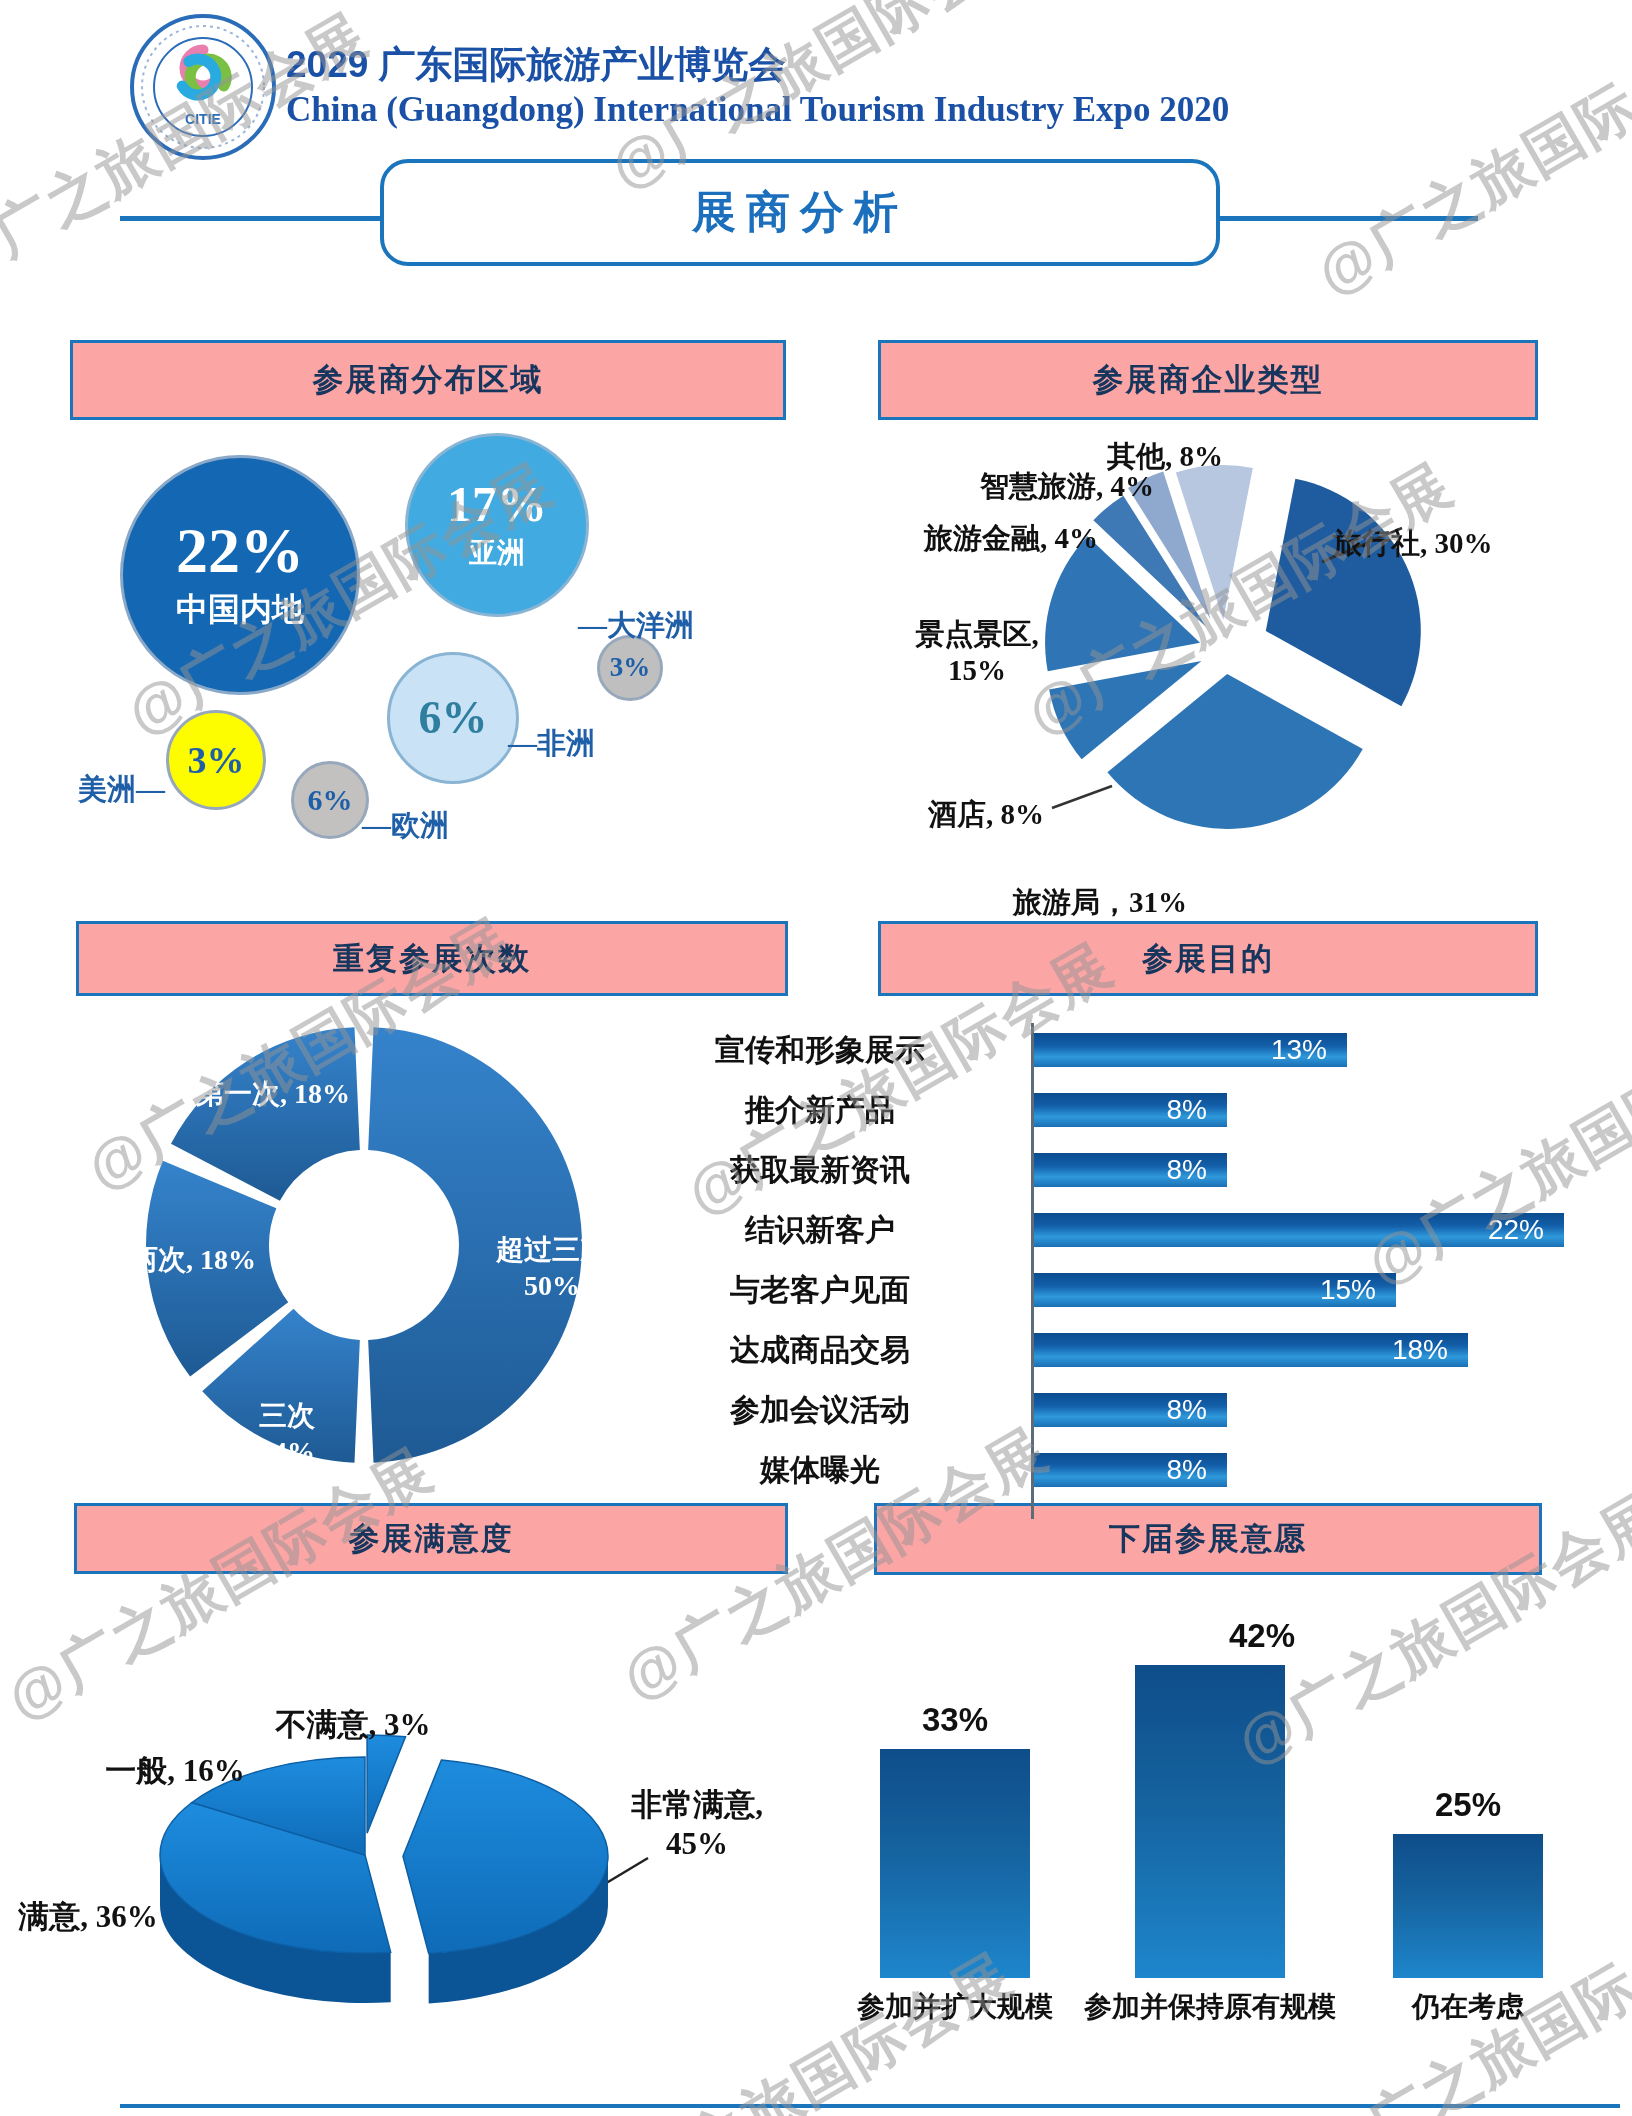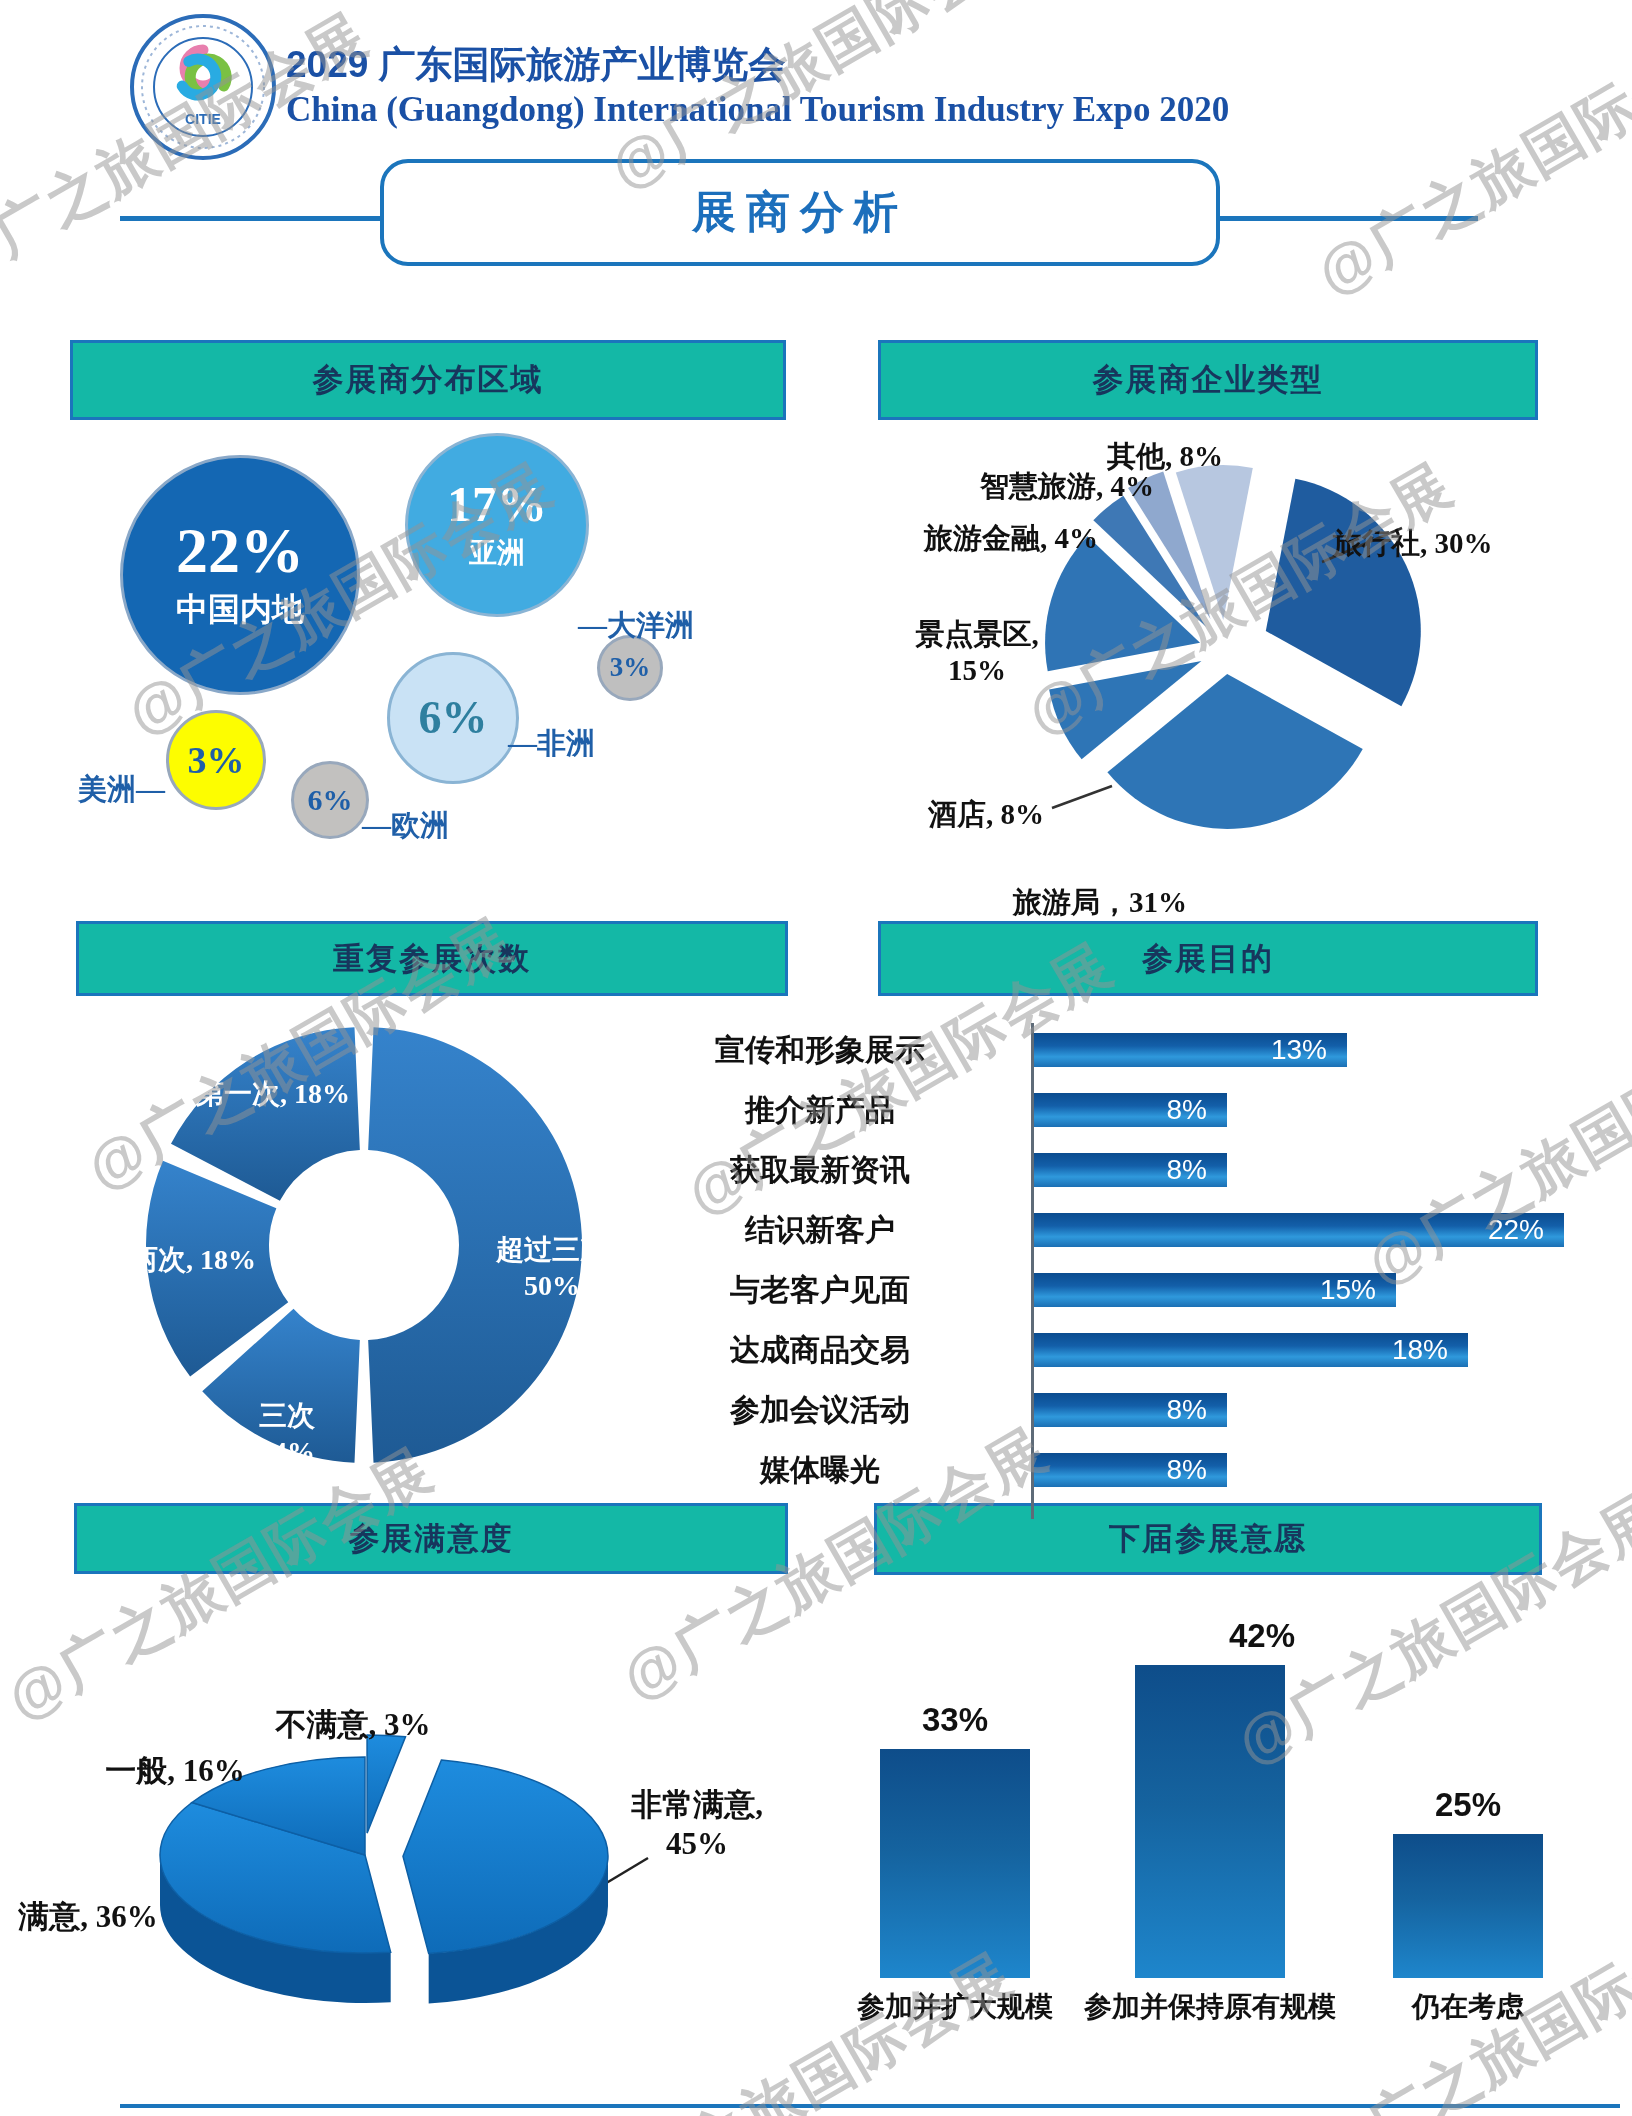--- a/index.html
+++ b/index.html
@@ -8,21 +8,21 @@
   .abs{position:absolute;}
   .layer{position:absolute;left:0;top:0;width:1632px;height:2116px;pointer-events:none;}
 
   .header-cn{position:absolute;left:286px;top:40px;font-size:37px;font-weight:bold;color:#1A50A5;}
   .header-en{position:absolute;left:286px;top:90px;font-size:35px;font-weight:bold;color:#1A50A5;font-family:"Liberation Serif",serif;}
 
   .hline{position:absolute;background:#1B75BC;height:5px;}
   .banner-box{position:absolute;border:4px solid #1B75BC;border-radius:28px;background:#fff;display:flex;align-items:center;justify-content:center;}
   .banner-box span{font-weight:bold;font-size:44px;color:#1C6FBC;letter-spacing:10px;font-family:"Liberation Serif",serif;}
 
-  .title-box{position:absolute;border:3px solid #1B75BC;background:#14b8a6;display:flex;align-items:center;justify-content:center;
+  .title-box{position:absolute;border:3px solid #1B75BC;background:#fca5a5;display:flex;align-items:center;justify-content:center;
              font-family:"Liberation Serif",serif;font-weight:bold;font-size:31px;color:#17365D;letter-spacing:2px;}
 
   .bubble{position:absolute;border-radius:50%;display:flex;flex-direction:column;align-items:center;justify-content:center;}
   .bubble-pct{font-family:"Liberation Serif",serif;font-weight:bold;line-height:1.02;}
   .bubble-name{font-weight:bold;margin-top:4px;}
   .callout{position:absolute;font-family:"Liberation Serif",serif;font-weight:bold;font-size:29px;color:#1F5FA8;white-space:nowrap;}
 
   .pie-label{position:absolute;font-family:"Liberation Serif",serif;font-weight:bold;font-size:29px;color:#111;white-space:pre;line-height:1.25;}
   .donut-label{position:absolute;transform:translate(-50%,-50%);color:#fff;font-family:"Liberation Serif",serif;font-weight:bold;
                font-size:28px;text-align:center;white-space:pre;line-height:1.3;}

